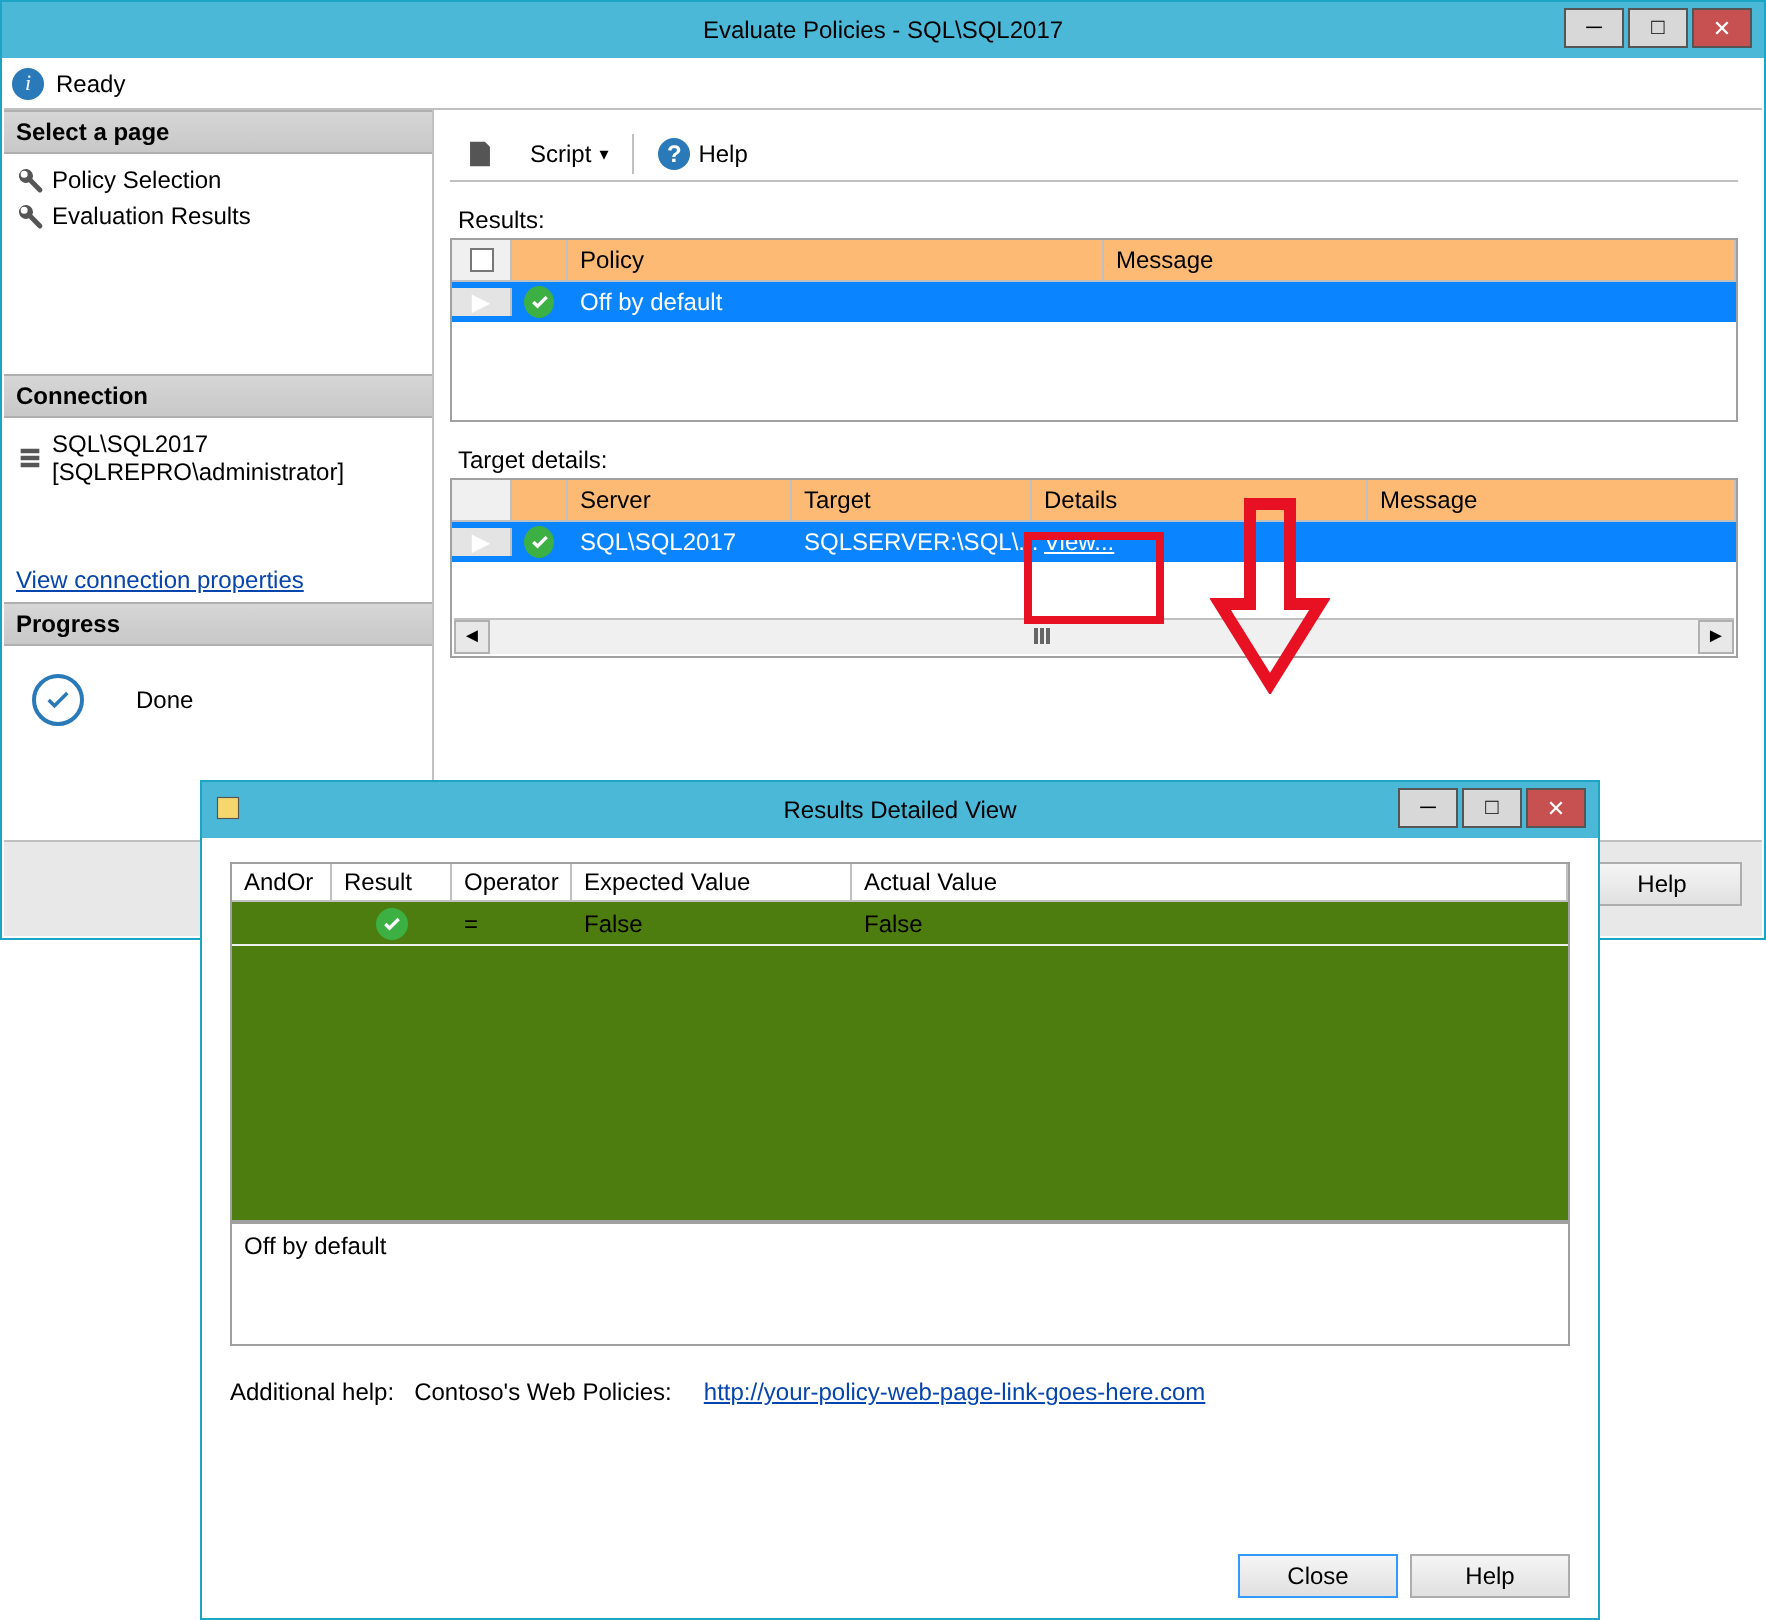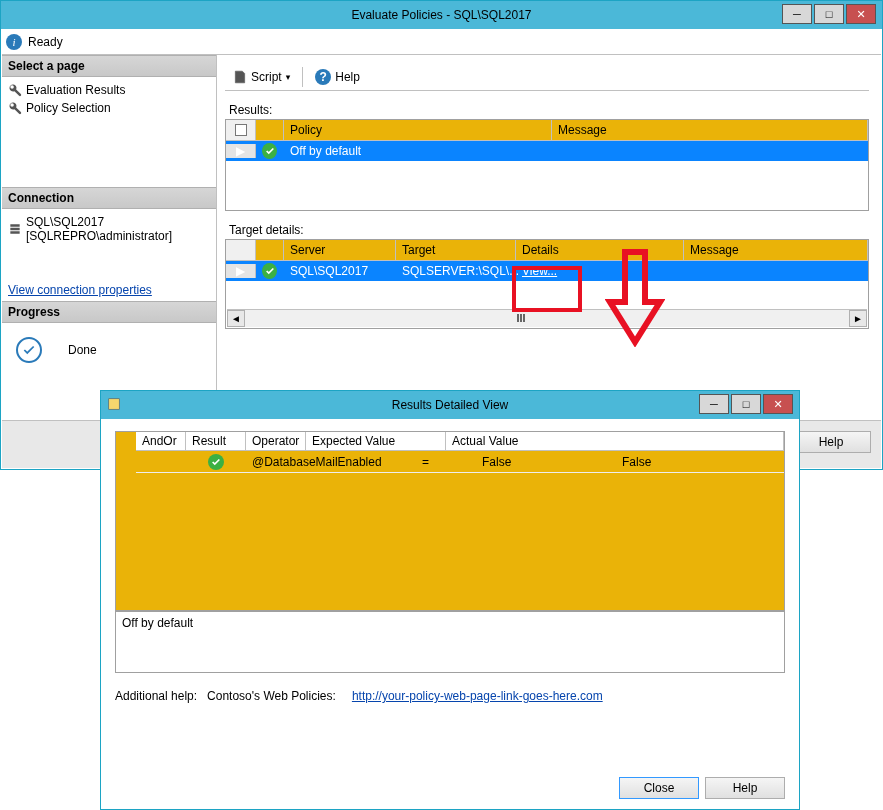--- a/index.html
+++ b/index.html
@@ -30,21 +30,21 @@
   .check-svg { width:14px; height:14px; }
 
   .rightpane { flex:1; position:relative; padding:8px 12px 0 8px; }
   .toolbar { height:28px; display:flex; align-items:center; border-bottom:1px solid #c0c0c0; }
   .tool-btn { display:flex; align-items:center; padding:0 8px; height:28px; }
   .dropdown-arrow { margin-left:4px; font-size:9px;}
   .help-icon { width:16px; height:16px; border-radius:50%; background:#2a7ab9; color:#fff; display:inline-flex; align-items:center; justify-content:center; font-weight:bold; margin-right:4px;}
 
   .label { margin:12px 0 2px 4px; }
   .grid { border:1px solid #a0a0a0; background:#fff; }
-  .grid .header-row { display:flex; background:#eab308; }
+  .grid .header-row { display:flex; background:#fdba74; }
   .grid .hcell { border-right:1px solid #c0c0c0; padding:2px 6px; height:20px; display:flex; align-items:center; }
   .grid .row { display:flex; height:20px; align-items:center; }
   .grid .row.selected { background:#0a84ff; color:#fff; }
   .cell { border-right:1px solid rgba(0,0,0,0); padding:0 6px; height:100%; display:flex; align-items:center; }
   .rowhead { width:30px; background:#f0f0f0; border-right:1px solid #c0c0c0; display:flex; align-items:center; justify-content:center;}
   .green-check { width:16px; height:16px; border-radius:50%; background:#3cb043; display:flex; align-items:center; justify-content:center; }
   .green-check svg { width:10px; height:10px;}
   .chk { width:12px; height:12px; border:1px solid #777; background:#fff; display:inline-block;}
 
   .grid1-body { height:70px; border-top:1px solid #c0c0c0; }
@@ -64,21 +64,21 @@
   .main-bottom .btns { position:absolute; right:10px; top:10px; display:flex; gap:6px;}
 
   
   .red-box { position:absolute; border:4px solid #e81123; }
   .arrow-svg { position:absolute; }
 
   
   .win2 { position:absolute; left:100px; top:390px; width:700px; height:420px; border:1px solid #1ca4c4; background:#fff; z-index:5;}
   .win2 .titlebar { background:#4bb8d8;}
   .win2-body { position:absolute; top:28px; left:0; right:0; bottom:0; padding:12px 14px;}
-  .dgrid { border:1px solid #a0a0a0; height:180px; background:#eab308;padding-left:20px;}
+  .dgrid { border:1px solid #a0a0a0; height:180px; background:#4d7c0f;}
   .dgrid .header-row { display:flex; background:#fff; border-bottom:1px solid #c0c0c0;}
   .dgrid .hcell { border-right:1px solid #c0c0c0; padding:2px 6px; }
   .dgrid .row { display:flex; border-bottom:1px solid #eee; height:22px; align-items:center;}
   .desc-label{ margin-top:14px;}
   .desc-box{ border:1px solid #a0a0a0; height:62px; padding:4px 6px; overflow-y:scroll; background:#fff;}
   .addl { margin-top:12px;}
   .win2-buttons { position:absolute; right:14px; bottom:10px; display:flex; gap:6px;}
 </style>
 </head>
 <body>
@@ -99,27 +99,27 @@
   </div>
 
   <div class="content">
     <div class="leftpane">
       <div class="section-head">Select a page</div>
       <div class="left-body" style="height:110px;">
         <div class="tree-item">
           <svg class="wrench" viewBox="0 0 24 24">
               <path fill="#555" d="M22 19l-8-8a6 6 0 10-3 3l8 8a2 2 0 003-3zM4 7a3 3 0 116 0 3 3 0 01-6 0z"></path>
             </svg>
-          <span>Evaluation Results</span>
+          <span>Policy Selection</span>
         </div>
         <div class="tree-item">
           <svg class="wrench" viewBox="0 0 24 24">
               <path fill="#555" d="M22 19l-8-8a6 6 0 10-3 3l8 8a2 2 0 003-3zM4 7a3 3 0 116 0 3 3 0 01-6 0z"></path>
             </svg>
-          <span>Policy Selection</span>
+          <span>Evaluation Results</span>
         </div>
       </div>
       <div class="section-head">Connection</div>
       <div class="left-body" style="height:70px;">
         <div class="tree-item">
           <svg class="wrench" viewBox="0 0 24 24">
               <path fill="#555" d="M4 4h16v4H4zM4 10h16v4H4zM4 16h16v4H4z"></path>
             </svg>
           <div>
             <div>SQL\SQL2017</div>
@@ -139,21 +139,21 @@
       </div>
     </div>
 
     <div class="rightpane">
       <div class="toolbar">
         <div class="tool-btn">
           <svg width="14" height="14" viewBox="0 0 24 24">
               <path fill="#555" d="M4 2h12l4 4v16H4z" stroke="#555"></path>
               <path d="M7 10h10M7 14h10" stroke="#555"></path>
             </svg>
-          <span style="margin-left:4px">Script</span>
+          <span style="margin-left:18px">Script</span>
           <span class="dropdown-arrow">▾</span>
         </div>
         <div style="width:1px;height:20px;background:#c0c0c0;margin:0 4px;"></div>
         <div class="tool-btn">
           <span class="help-icon">?</span>
           <span>Help</span>
         </div>
       </div>
 
       <div class="label">Results:</div>
@@ -268,21 +268,20 @@
       </div>
       <div class="row">
         <div class="cell" style="width:50px;"></div>
         <div class="cell" style="width:60px; justify-content:center;">
           <span class="green-check">
               <svg viewBox="0 0 24 24">
                 <path fill="none" stroke="#fff" stroke-width="4" d="M4 12l5 5L20 6"></path>
               </svg>
             </span>
         </div>
-        <div class="cell" style="width:170px;">@DatabaseMailEnabled</div>
         <div class="cell" style="width:60px;">=</div>
         <div class="cell" style="width:140px;">False</div>
         <div class="cell" style="flex:1;">False</div>
       </div>
     </div>
 
     <div class="desc-box">
       <span>Off by default</span>
     </div>
 

